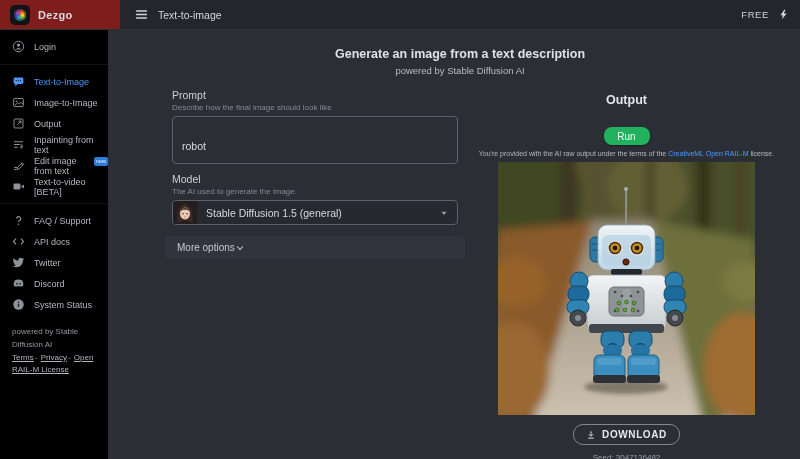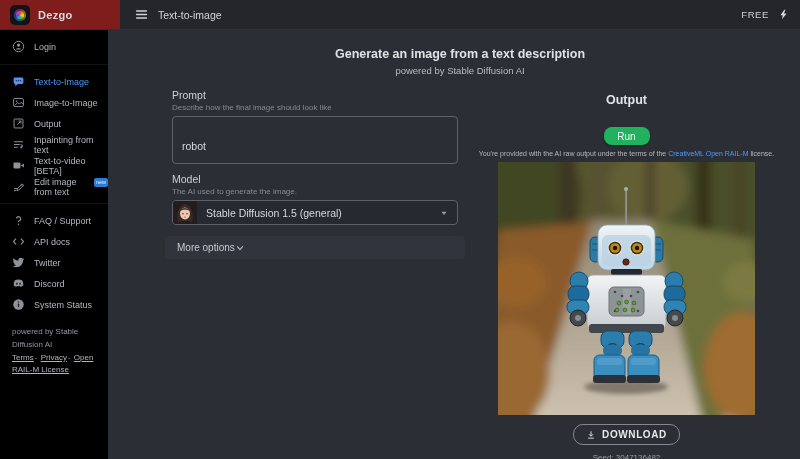--- a/index.html
+++ b/index.html
@@ -152,34 +152,34 @@
         <span>Output</span>
       </div>
       <div class="side-item">
         <svg viewBox="0 0 16 16" fill="none" stroke="currentColor" stroke-width="1.3">
           <path d="M2.5 4.5h11M2.5 8h7M2.5 11.5h4.5"></path>
           <path d="M10.5 8c3 .3 3 3.5 0 3.5m0 0 1.2-1.1m-1.2 1.1 1.2 1.1"></path>
         </svg>
         <span>Inpainting from text</span>
       </div>
       <div class="side-item">
-        <svg viewBox="0 0 16 16">
-          <rect x="1.8" y="4.4" width="8.6" height="7.2" rx="1.4" fill="currentColor"></rect>
-          <path d="M11 8l3.6-2.6v5.2z" fill="currentColor"></path>
-        </svg>
-        <span>Text-to-video [BETA]</span>
-      </div>
-      <div class="side-item">
         <svg viewBox="0 0 16 16" fill="none" stroke="currentColor" stroke-width="1.2">
           <path d="M2.5 10.5h4M2.5 13h2.5"></path>
           <path d="M6 13l.8-2.6 5.7-5.7 1.8 1.8-5.7 5.7z" fill="none"></path>
           <path d="M11.4 5.8l1.8 1.8"></path>
         </svg>
         <span>Edit image from text</span>
         <span class="badge">new</span>
+      </div>
+      <div class="side-item">
+        <svg viewBox="0 0 16 16">
+          <rect x="1.8" y="4.4" width="8.6" height="7.2" rx="1.4" fill="currentColor"></rect>
+          <path d="M11 8l3.6-2.6v5.2z" fill="currentColor"></path>
+        </svg>
+        <span>Text-to-video [BETA]</span>
       </div>
     </div>
 
     <div class="divider"></div>
 
     <div class="nav-group">
       <div class="side-item">
         <svg viewBox="0 0 16 16" fill="none" stroke="currentColor" stroke-width="1.5">
           <path d="M5.5 5.5a2.6 2.6 0 1 1 3.6 2.8c-.7.3-1.1.8-1.1 1.6"></path>
           <circle cx="8" cy="12.6" r="1" fill="currentColor" stroke="none"></circle>

